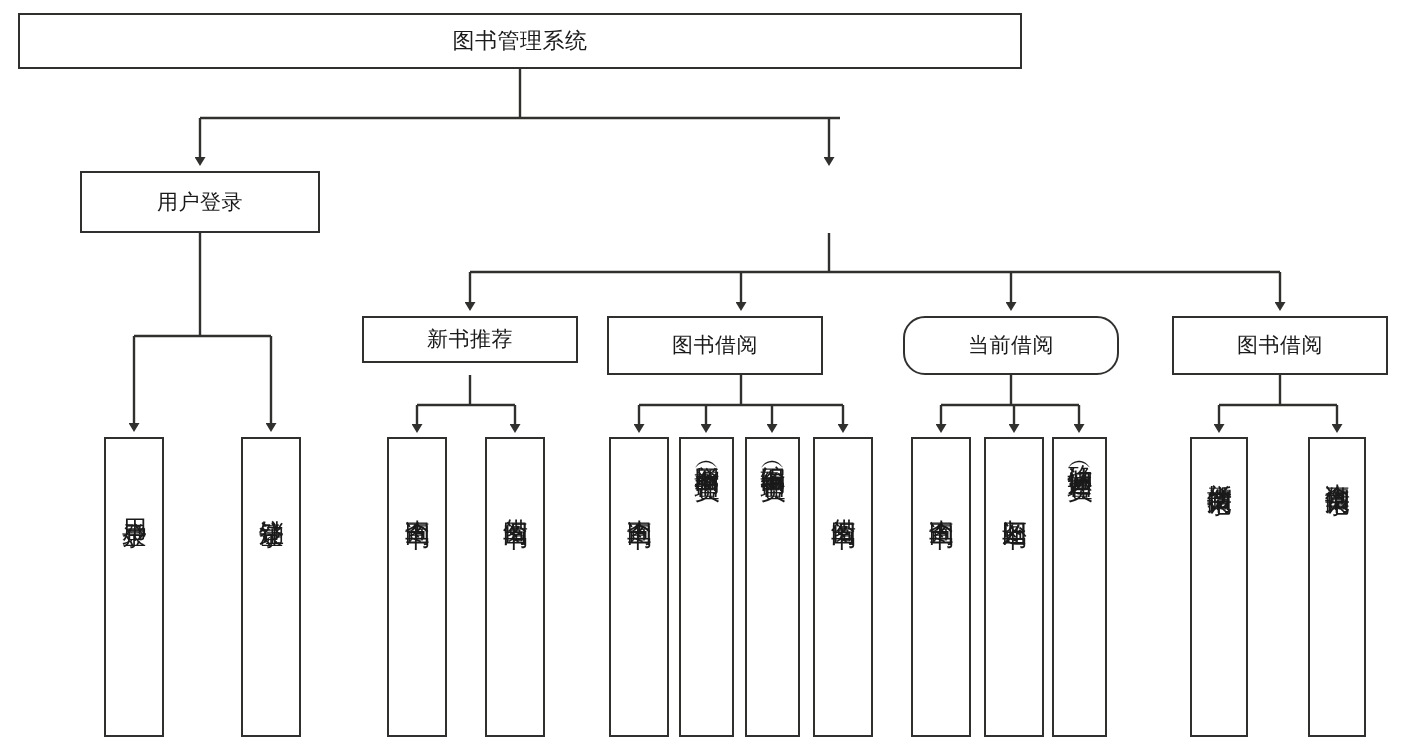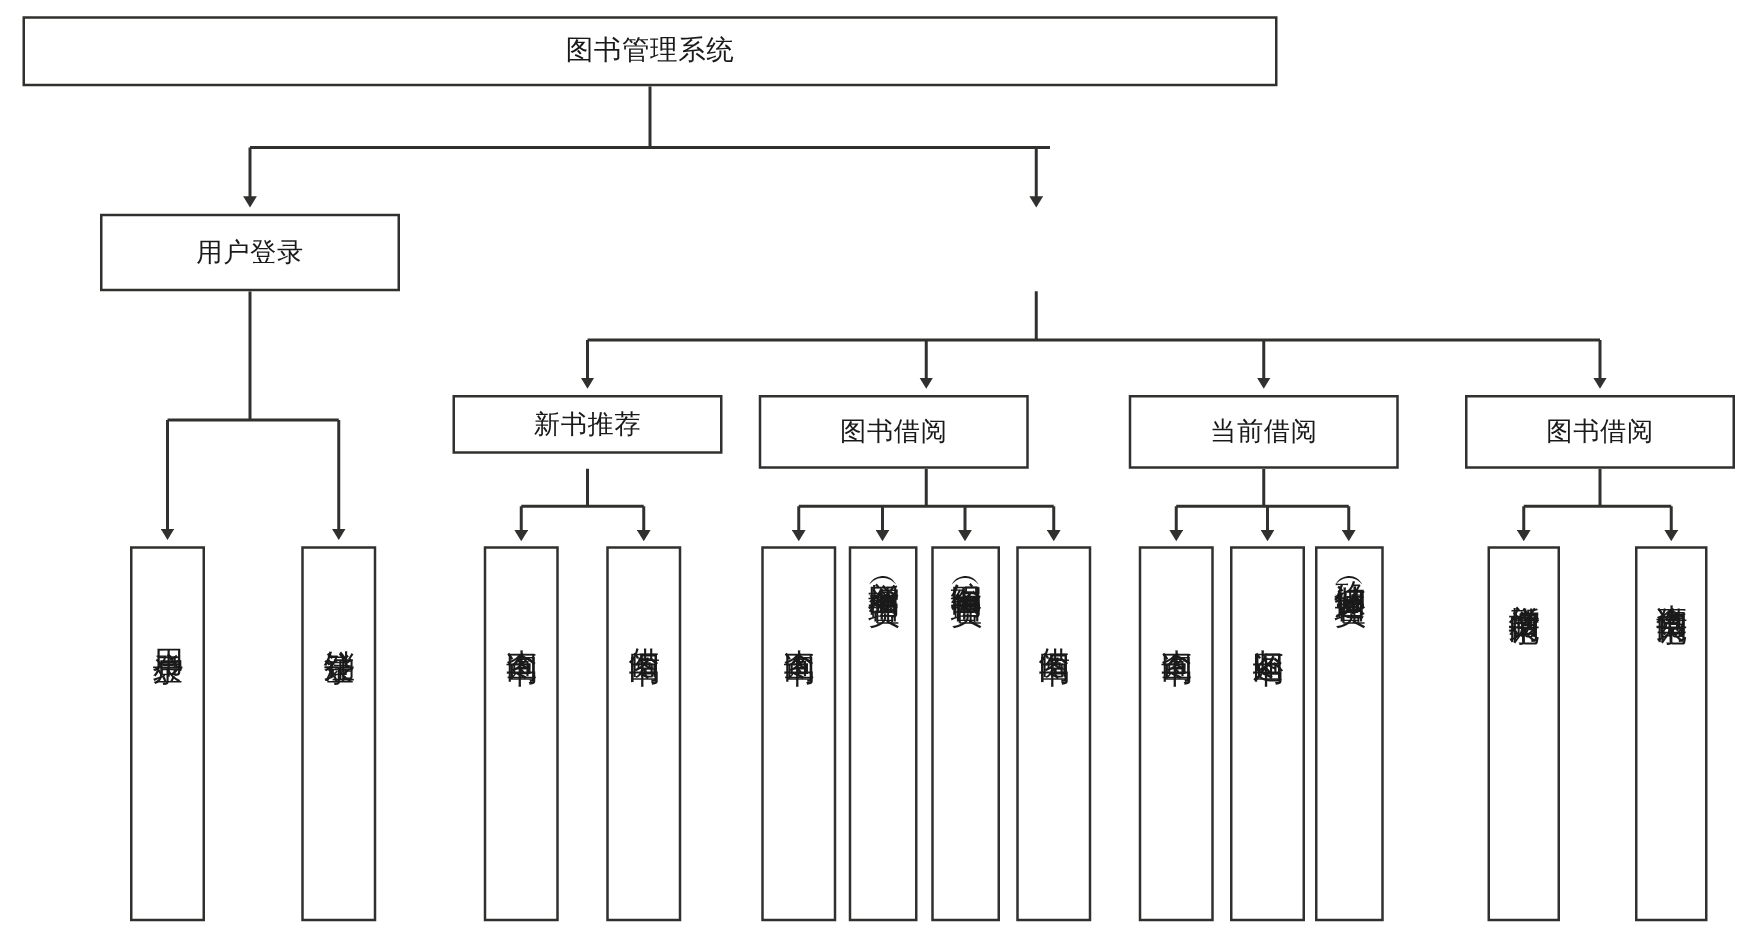--- a/index.html
+++ b/index.html
@@ -134,21 +134,21 @@
   <div class="node horiz" style="left:80px; top:171px; width:240px; height:62px;">
     <span class="lbl">用户登录</span>
   </div>
 
   <div class="node horiz" style="left:362px; top:316px; width:216px; height:47px;">
     <span class="lbl">新书推荐</span>
   </div>
   <div class="node horiz" style="left:607px; top:316px; width:216px; height:59px;">
     <span class="lbl">图书借阅</span>
   </div>
-  <div class="node horiz" style="left:903px; top:316px; width:216px; height:59px;">
+  <div class="node horiz" style="left:903px; top:316px; width:216px; height:59px;border-radius:22px;">
     <span class="lbl">当前借阅</span>
   </div>
   <div class="node horiz" style="left:1172px; top:316px; width:216px; height:59px;">
     <span class="lbl">图书借阅</span>
   </div>
 
   <div class="node vert" style="left:104px; top:437px; width:60px; height:300px; padding-top:60px;">
     <span class="lbl">用户登录</span>
   </div>
   <div class="node vert" style="left:241px; top:437px; width:60px; height:300px; padding-top:60px;">

